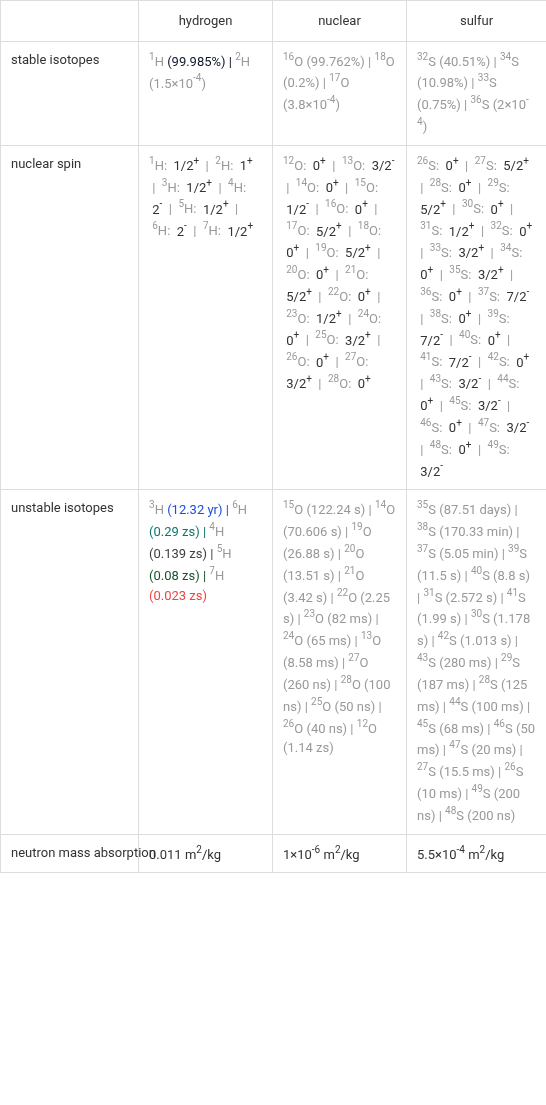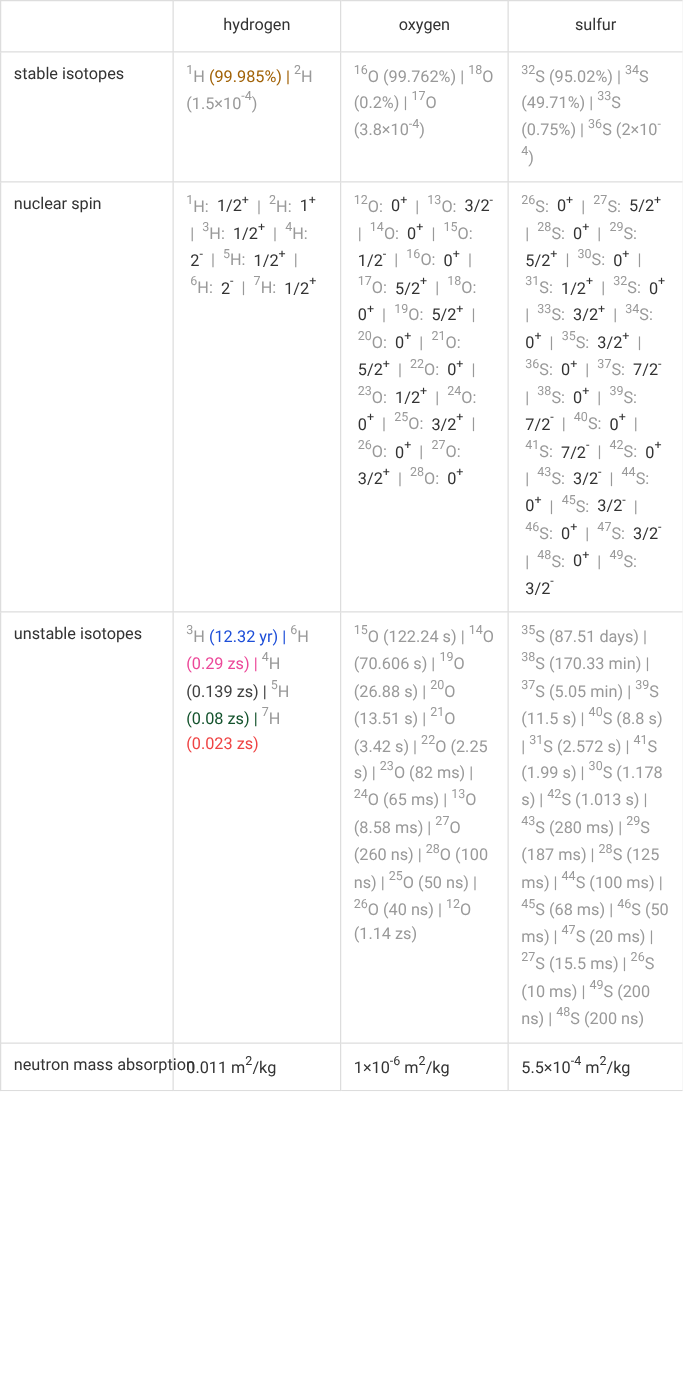--- a/index.html
+++ b/index.html
@@ -70,40 +70,40 @@
   <colgroup>
     <col class="col-prop">
     <col class="col-h">
     <col class="col-o">
     <col class="col-s">
   </colgroup>
   <thead>
     <tr>
       <th></th>
       <th>hydrogen</th>
-      <th>oxygen</th>
+      <th>nuclear</th>
       <th>sulfur</th>
     </tr>
   </thead>
   <tbody>
     <tr>
       <th>stable isotopes</th>
-      <td><span class="sup">1</span>H <span style="color:#a16207">(99.985%) | </span><span class="sup">2</span>H<span style="color:#999"> (1.5×10<span class="sup">-4</span>)</span></td>
+      <td><span class="sup">1</span>H <span style="color:#0f172a">(99.985%) | </span><span class="sup">2</span>H<span style="color:#999"> (1.5×10<span class="sup">-4</span>)</span></td>
       <td><span class="sup">16</span>O <span style="color:#999">(99.762%) | </span><span class="sup">18</span>O<span style="color:#999"> (0.2%) | </span><span class="sup">17</span>O<span style="color:#999"> (3.8×10<span class="sup">-4</span>)</span></td>
-      <td><span class="sup">32</span>S <span style="color:#999">(95.02%) | </span><span class="sup">34</span>S<span style="color:#999"> (49.71%) | </span><span class="sup">33</span>S<span style="color:#999"> (0.75%) | </span><span class="sup">36</span>S<span style="color:#999"> (2×10<span class="sup">-4</span>)</span></td>
+      <td><span class="sup">32</span>S <span style="color:#999">(40.51%) | </span><span class="sup">34</span>S<span style="color:#999"> (10.98%) | </span><span class="sup">33</span>S<span style="color:#999"> (0.75%) | </span><span class="sup">36</span>S<span style="color:#999"> (2×10<span class="sup">-4</span>)</span></td>
     </tr>
     <tr>
       <th>nuclear spin</th>
       <td><span class="sup">1</span>H: &nbsp;<span class="val-dark">1/2<span class="sup">+</span></span> &nbsp;| &nbsp;<span class="sup">2</span>H: &nbsp;<span class="val-dark">1<span class="sup">+</span></span> &nbsp;| &nbsp;<span class="sup">3</span>H: &nbsp;<span class="val-dark">1/2<span class="sup">+</span></span> &nbsp;| &nbsp;<span class="sup">4</span>H: &nbsp;<span class="val-dark">2<span class="sup">-</span></span> &nbsp;| &nbsp;<span class="sup">5</span>H: &nbsp;<span class="val-dark">1/2<span class="sup">+</span></span> &nbsp;| &nbsp;<span class="sup">6</span>H: &nbsp;<span class="val-dark">2<span class="sup">-</span></span> &nbsp;| &nbsp;<span class="sup">7</span>H: &nbsp;<span class="val-dark">1/2<span class="sup">+</span></span></td>
       <td><span class="sup">12</span>O: &nbsp;<span class="val-dark">0<span class="sup">+</span></span> &nbsp;| &nbsp;<span class="sup">13</span>O: &nbsp;<span class="val-dark">3/2<span class="sup">-</span></span> &nbsp;| &nbsp;<span class="sup">14</span>O: &nbsp;<span class="val-dark">0<span class="sup">+</span></span> &nbsp;| &nbsp;<span class="sup">15</span>O: &nbsp;<span class="val-dark">1/2<span class="sup">-</span></span> &nbsp;| &nbsp;<span class="sup">16</span>O: &nbsp;<span class="val-dark">0<span class="sup">+</span></span> &nbsp;| &nbsp;<span class="sup">17</span>O: &nbsp;<span class="val-dark">5/2<span class="sup">+</span></span> &nbsp;| &nbsp;<span class="sup">18</span>O: &nbsp;<span class="val-dark">0<span class="sup">+</span></span> &nbsp;| &nbsp;<span class="sup">19</span>O: &nbsp;<span class="val-dark">5/2<span class="sup">+</span></span> &nbsp;| &nbsp;<span class="sup">20</span>O: &nbsp;<span class="val-dark">0<span class="sup">+</span></span> &nbsp;| &nbsp;<span class="sup">21</span>O: &nbsp;<span class="val-dark">5/2<span class="sup">+</span></span> &nbsp;| &nbsp;<span class="sup">22</span>O: &nbsp;<span class="val-dark">0<span class="sup">+</span></span> &nbsp;| &nbsp;<span class="sup">23</span>O: &nbsp;<span class="val-dark">1/2<span class="sup">+</span></span> &nbsp;| &nbsp;<span class="sup">24</span>O: &nbsp;<span class="val-dark">0<span class="sup">+</span></span> &nbsp;| &nbsp;<span class="sup">25</span>O: &nbsp;<span class="val-dark">3/2<span class="sup">+</span></span> &nbsp;| &nbsp;<span class="sup">26</span>O: &nbsp;<span class="val-dark">0<span class="sup">+</span></span> &nbsp;| &nbsp;<span class="sup">27</span>O: &nbsp;<span class="val-dark">3/2<span class="sup">+</span></span> &nbsp;| &nbsp;<span class="sup">28</span>O: &nbsp;<span class="val-dark">0<span class="sup">+</span></span></td>
       <td><span class="sup">26</span>S: &nbsp;<span class="val-dark">0<span class="sup">+</span></span> &nbsp;| &nbsp;<span class="sup">27</span>S: &nbsp;<span class="val-dark">5/2<span class="sup">+</span></span> &nbsp;| &nbsp;<span class="sup">28</span>S: &nbsp;<span class="val-dark">0<span class="sup">+</span></span> &nbsp;| &nbsp;<span class="sup">29</span>S: &nbsp;<span class="val-dark">5/2<span class="sup">+</span></span> &nbsp;| &nbsp;<span class="sup">30</span>S: &nbsp;<span class="val-dark">0<span class="sup">+</span></span> &nbsp;| &nbsp;<span class="sup">31</span>S: &nbsp;<span class="val-dark">1/2<span class="sup">+</span></span> &nbsp;| &nbsp;<span class="sup">32</span>S: &nbsp;<span class="val-dark">0<span class="sup">+</span></span> &nbsp;| &nbsp;<span class="sup">33</span>S: &nbsp;<span class="val-dark">3/2<span class="sup">+</span></span> &nbsp;| &nbsp;<span class="sup">34</span>S: &nbsp;<span class="val-dark">0<span class="sup">+</span></span> &nbsp;| &nbsp;<span class="sup">35</span>S: &nbsp;<span class="val-dark">3/2<span class="sup">+</span></span> &nbsp;| &nbsp;<span class="sup">36</span>S: &nbsp;<span class="val-dark">0<span class="sup">+</span></span> &nbsp;| &nbsp;<span class="sup">37</span>S: &nbsp;<span class="val-dark">7/2<span class="sup">-</span></span> &nbsp;| &nbsp;<span class="sup">38</span>S: &nbsp;<span class="val-dark">0<span class="sup">+</span></span> &nbsp;| &nbsp;<span class="sup">39</span>S: &nbsp;<span class="val-dark">7/2<span class="sup">-</span></span> &nbsp;| &nbsp;<span class="sup">40</span>S: &nbsp;<span class="val-dark">0<span class="sup">+</span></span> &nbsp;| &nbsp;<span class="sup">41</span>S: &nbsp;<span class="val-dark">7/2<span class="sup">-</span></span> &nbsp;| &nbsp;<span class="sup">42</span>S: &nbsp;<span class="val-dark">0<span class="sup">+</span></span> &nbsp;| &nbsp;<span class="sup">43</span>S: &nbsp;<span class="val-dark">3/2<span class="sup">-</span></span> &nbsp;| &nbsp;<span class="sup">44</span>S: &nbsp;<span class="val-dark">0<span class="sup">+</span></span> &nbsp;| &nbsp;<span class="sup">45</span>S: &nbsp;<span class="val-dark">3/2<span class="sup">-</span></span> &nbsp;| &nbsp;<span class="sup">46</span>S: &nbsp;<span class="val-dark">0<span class="sup">+</span></span> &nbsp;| &nbsp;<span class="sup">47</span>S: &nbsp;<span class="val-dark">3/2<span class="sup">-</span></span> &nbsp;| &nbsp;<span class="sup">48</span>S: &nbsp;<span class="val-dark">0<span class="sup">+</span></span> &nbsp;| &nbsp;<span class="sup">49</span>S: &nbsp;<span class="val-dark">3/2<span class="sup">-</span></span></td>
     </tr>
     <tr>
       <th>unstable isotopes</th>
-      <td><span class="sup">3</span>H <span style="color:#1d4ed8">(12.32 yr) | </span><span class="sup">6</span>H<span style="color:#ec4899"> (0.29 zs) | </span><span class="sup">4</span>H<span style="color:#404040"> (0.139 zs) | </span><span class="sup">5</span>H<span style="color:#14532d"> (0.08 zs) | </span><span class="sup">7</span>H<span style="color:#ef4444"> (0.023 zs)</span></td>
+      <td><span class="sup">3</span>H <span style="color:#1d4ed8">(12.32 yr) | </span><span class="sup">6</span>H<span style="color:#0f766e"> (0.29 zs) | </span><span class="sup">4</span>H<span style="color:#404040"> (0.139 zs) | </span><span class="sup">5</span>H<span style="color:#14532d"> (0.08 zs) | </span><span class="sup">7</span>H<span style="color:#ef4444"> (0.023 zs)</span></td>
       <td><span class="sup">15</span>O <span style="color:#999">(122.24 s) | </span><span class="sup">14</span>O<span style="color:#999"> (70.606 s) | </span><span class="sup">19</span>O<span style="color:#999"> (26.88 s) | </span><span class="sup">20</span>O<span style="color:#999"> (13.51 s) | </span><span class="sup">21</span>O<span style="color:#999"> (3.42 s) | </span><span class="sup">22</span>O<span style="color:#999"> (2.25 s) | </span><span class="sup">23</span>O<span style="color:#999"> (82 ms) | </span><span class="sup">24</span>O<span style="color:#999"> (65 ms) | </span><span class="sup">13</span>O<span style="color:#999"> (8.58 ms) | </span><span class="sup">27</span>O<span style="color:#999"> (260 ns) | </span><span class="sup">28</span>O<span style="color:#999"> (100 ns) | </span><span class="sup">25</span>O<span style="color:#999"> (50 ns) | </span><span class="sup">26</span>O<span style="color:#999"> (40 ns) | </span><span class="sup">12</span>O<span style="color:#999"> (1.14 zs)</span></td>
       <td><span class="sup">35</span>S <span style="color:#999">(87.51 days) | </span><span class="sup">38</span>S<span style="color:#999"> (170.33 min) | </span><span class="sup">37</span>S<span style="color:#999"> (5.05 min) | </span><span class="sup">39</span>S<span style="color:#999"> (11.5 s) | </span><span class="sup">40</span>S<span style="color:#999"> (8.8 s) | </span><span class="sup">31</span>S<span style="color:#999"> (2.572 s) | </span><span class="sup">41</span>S<span style="color:#999"> (1.99 s) | </span><span class="sup">30</span>S<span style="color:#999"> (1.178 s) | </span><span class="sup">42</span>S<span style="color:#999"> (1.013 s) | </span><span class="sup">43</span>S<span style="color:#999"> (280 ms) | </span><span class="sup">29</span>S<span style="color:#999"> (187 ms) | </span><span class="sup">28</span>S<span style="color:#999"> (125 ms) | </span><span class="sup">44</span>S<span style="color:#999"> (100 ms) | </span><span class="sup">45</span>S<span style="color:#999"> (68 ms) | </span><span class="sup">46</span>S<span style="color:#999"> (50 ms) | </span><span class="sup">47</span>S<span style="color:#999"> (20 ms) | </span><span class="sup">27</span>S<span style="color:#999"> (15.5 ms) | </span><span class="sup">26</span>S<span style="color:#999"> (10 ms) | </span><span class="sup">49</span>S<span style="color:#999"> (200 ns) | </span><span class="sup">48</span>S<span style="color:#999"> (200 ns)</span></td>
     </tr>
     <tr>
       <th>neutron mass absorption</th>
       <td class="dark">0.011 m<span class="sup">2</span>/kg</td>
       <td class="dark">1×10<span class="sup">-6</span> m<span class="sup">2</span>/kg</td>
       <td class="dark">5.5×10<span class="sup">-4</span> m<span class="sup">2</span>/kg</td>
     </tr>
   </tbody>

